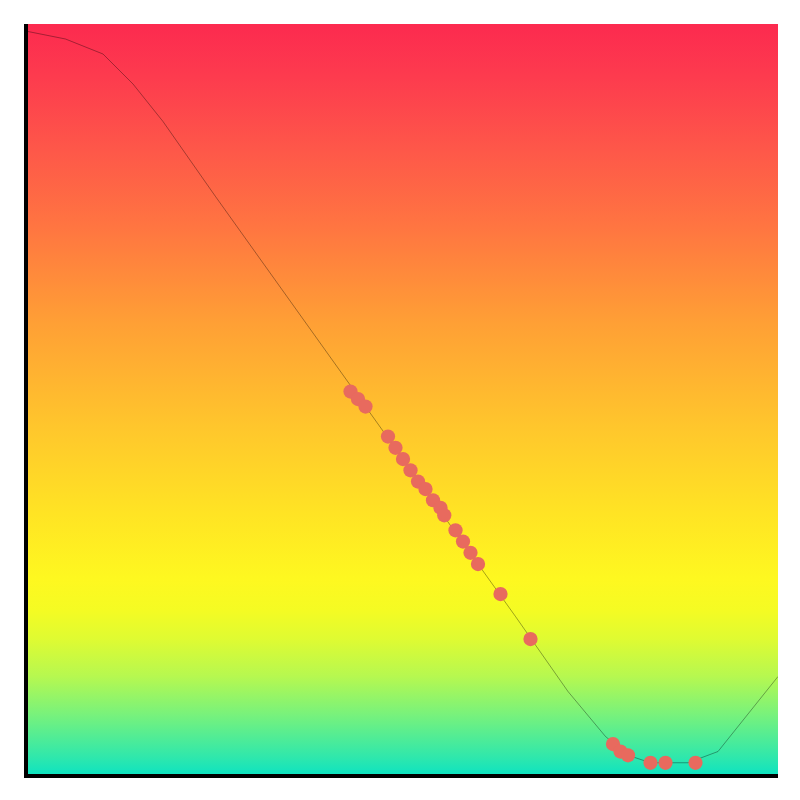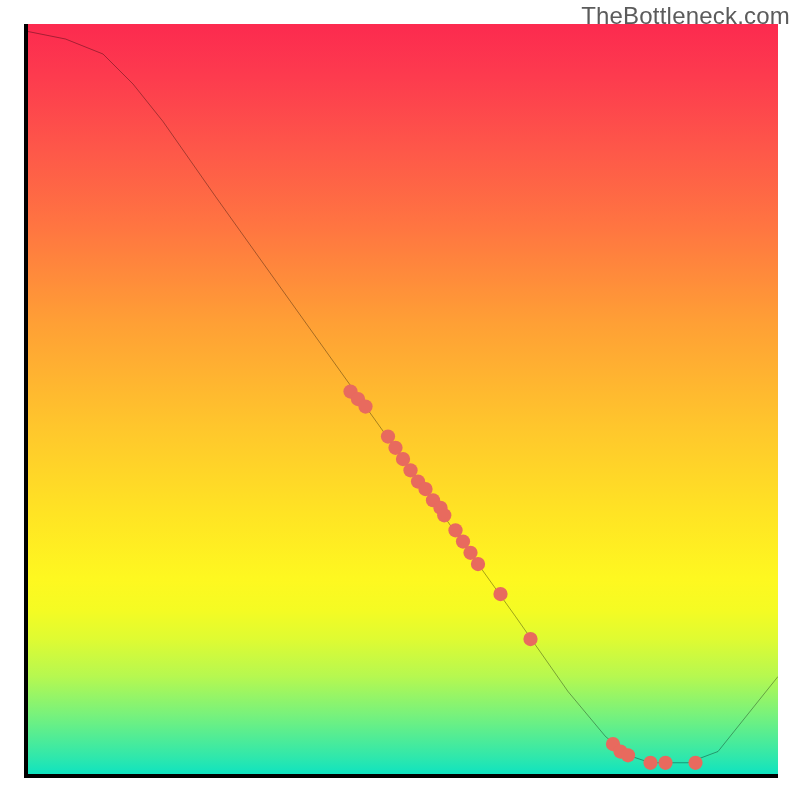--- a/index.html
+++ b/index.html
@@ -62,21 +62,20 @@
     inset: 0;
     width: 100%;
     height: 100%;
     z-index: 2;
   }
 </style>
 </head>
 <body>
 
 <div class="frame">
-  <div class="watermark">TheBottleneck.com</div>
 
   <div class="plot-area">
     <div class="gradient"></div>
     <svg class="curve" viewBox="0 0 100 100" preserveAspectRatio="none">
       <path id="curve-path" fill="none" stroke="#000000" stroke-width="0.35" vector-effect="non-scaling-stroke" d="M0.00 1.00 L5.00 2.00 L10.00 4.00 L14.00 8.00 L18.00 13.00 L25.00 23.00 L35.00 37.00 L45.00 51.00 L55.00 65.00 L65.00 79.00 L72.00 89.00 L77.00 95.00 L80.00 97.50 L83.00 98.50 L88.00 98.50 L92.00 97.00 L96.00 92.00 L100.00 87.00 "></path>
       <g id="marker-group">
           <circle cx="43.00" cy="49.00" r="0.95" fill="#e86a5e"></circle>
           <circle cx="44.00" cy="50.00" r="0.95" fill="#e86a5e"></circle>
           <circle cx="45.00" cy="51.00" r="0.95" fill="#e86a5e"></circle>
           <circle cx="48.00" cy="55.00" r="0.95" fill="#e86a5e"></circle>

